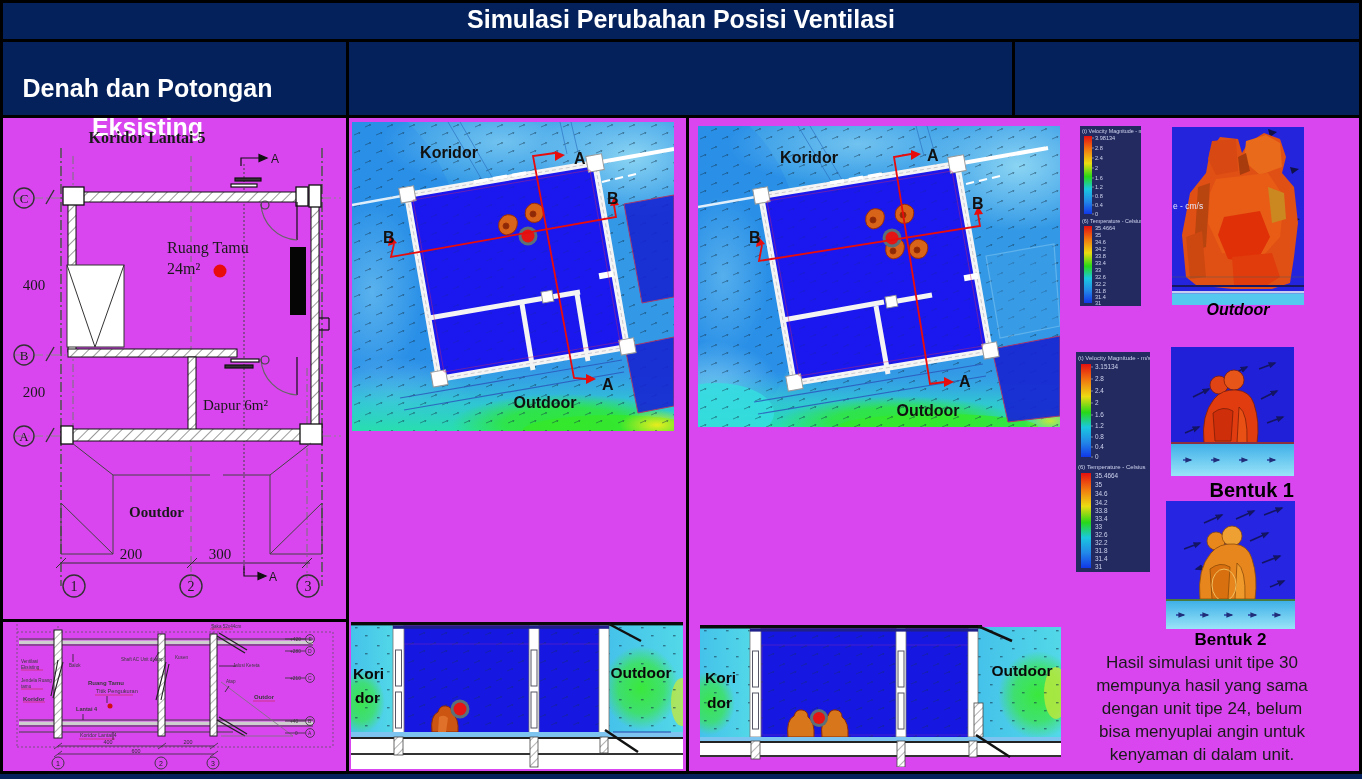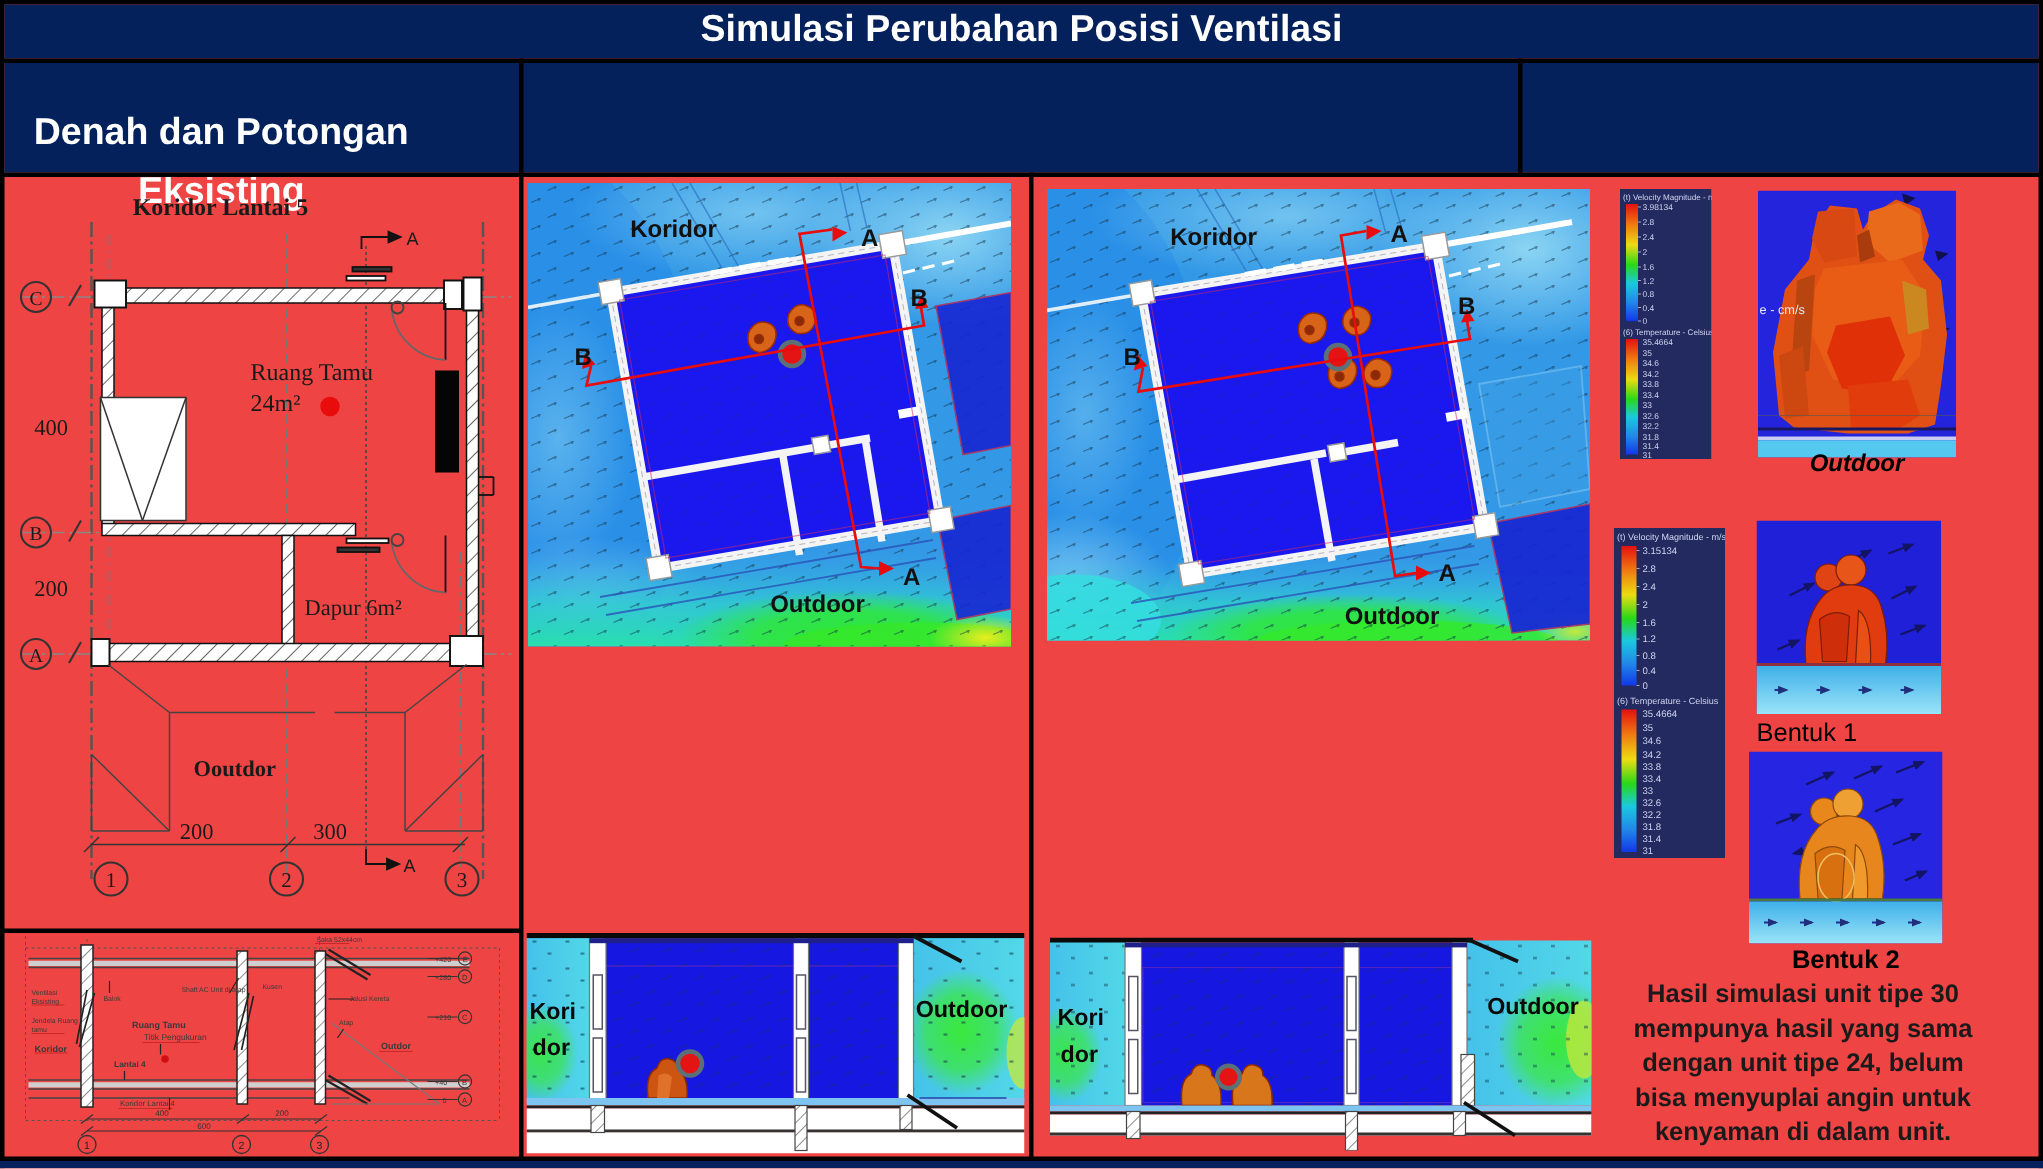--- a/index.html
+++ b/index.html
@@ -1,16 +1,16 @@
 <!DOCTYPE html>
 <html><head>
 <meta charset="utf-8">
 <style>
 html,body{margin:0;padding:0;background:#fff;}
-#page{position:relative;width:1362px;height:779px;background:#ef4444;font-family:"Liberation Sans",sans-serif;overflow:hidden;}
+#page{position:relative;width:1362px;height:779px;background:#d946ef;font-family:"Liberation Sans",sans-serif;overflow:hidden;}
 .navy{background:#04215c;}
 .abs{position:absolute;}
 .hdrtxt{color:#fff;font-weight:bold;text-align:center;}
 .blk{background:#000;}
 </style>
 </head>
 <body>
 <div id="page">
 
   <div class="abs blk" style="left:0;top:0;width:1362px;height:3px;"></div>
@@ -845,21 +845,21 @@
     <rect x="0" y="95" width="123" height="2" fill="#8c3040"></rect>
     <rect x="0" y="97" width="123" height="32" fill="url(#floorG)"></rect>
     <g stroke="#16168a" stroke-width="1.4" fill="none" opacity="0.85">
       <line x1="12" y1="113" x2="20" y2="113" marker-end="url(#mArr)"></line>
       <line x1="40" y1="113" x2="48" y2="113" marker-end="url(#mArr)"></line>
       <line x1="68" y1="113" x2="76" y2="113" marker-end="url(#mArr)"></line>
       <line x1="96" y1="113" x2="104" y2="113" marker-end="url(#mArr)"></line>
     </g>
   </svg>
   </div>
-  <div class="abs" style="left:1171px;top:479px;width:123px;font-size:17px;font-weight:normal;text-align:left;color:#000;">Bentuk 1</div>
+  <div class="abs" style="left:1171px;top:479px;width:123px;font-size:20px;font-weight:bold;text-align:right;color:#000;">Bentuk 1</div>
   <div class="abs" id="bentuk2" style="left:1166px;top:501px;width:129px;height:128px;">
   <svg width="129" height="128" viewBox="0 0 129 128">
     <rect width="129" height="128" fill="#2525e2"></rect>
     <g stroke="#141465" stroke-width="1.6" fill="none">
       <line x1="38" y1="22" x2="56" y2="14" marker-end="url(#mArr)"></line>
       <line x1="70" y1="18" x2="88" y2="10" marker-end="url(#mArr)"></line>
       <line x1="98" y1="14" x2="116" y2="7" marker-end="url(#mArr)"></line>
       <line x1="84" y1="40" x2="102" y2="32" marker-end="url(#mArr)"></line>
       <line x1="96" y1="62" x2="114" y2="55" marker-end="url(#mArr)"></line>
       <line x1="18" y1="48" x2="34" y2="42" marker-end="url(#mArr)"></line>
@@ -879,14 +879,14 @@
     <g stroke="#16168a" stroke-width="1.4" fill="none" opacity="0.85">
       <line x1="10" y1="114" x2="18" y2="114" marker-end="url(#mArr)"></line>
       <line x1="34" y1="114" x2="42" y2="114" marker-end="url(#mArr)"></line>
       <line x1="58" y1="114" x2="66" y2="114" marker-end="url(#mArr)"></line>
       <line x1="82" y1="114" x2="90" y2="114" marker-end="url(#mArr)"></line>
       <line x1="106" y1="114" x2="114" y2="114" marker-end="url(#mArr)"></line>
     </g>
   </svg>
   </div>
   <div class="abs" style="left:1166px;top:630px;width:129px;font-size:17px;font-weight:bold;text-align:center;color:#000;">Bentuk 2</div>
-  <div class="abs" style="left:1074px;top:651px;width:256px;font-size:17px;line-height:23px;text-align:center;color:#1a1a1a;font-weight:bold;">Hasil simulasi unit tipe 30<br>mempunya hasil yang sama<br>dengan unit tipe 24, belum<br>bisa menyuplai angin untuk<br>kenyaman di dalam unit.</div>
+  <div class="abs" style="left:1074px;top:651px;width:256px;font-size:17px;line-height:23px;text-align:center;color:#1a1a1a;">Hasil simulasi unit tipe 30<br>mempunya hasil yang sama<br>dengan unit tipe 24, belum<br>bisa menyuplai angin untuk<br>kenyaman di dalam unit.</div>
 </div>
 
 </body></html>

